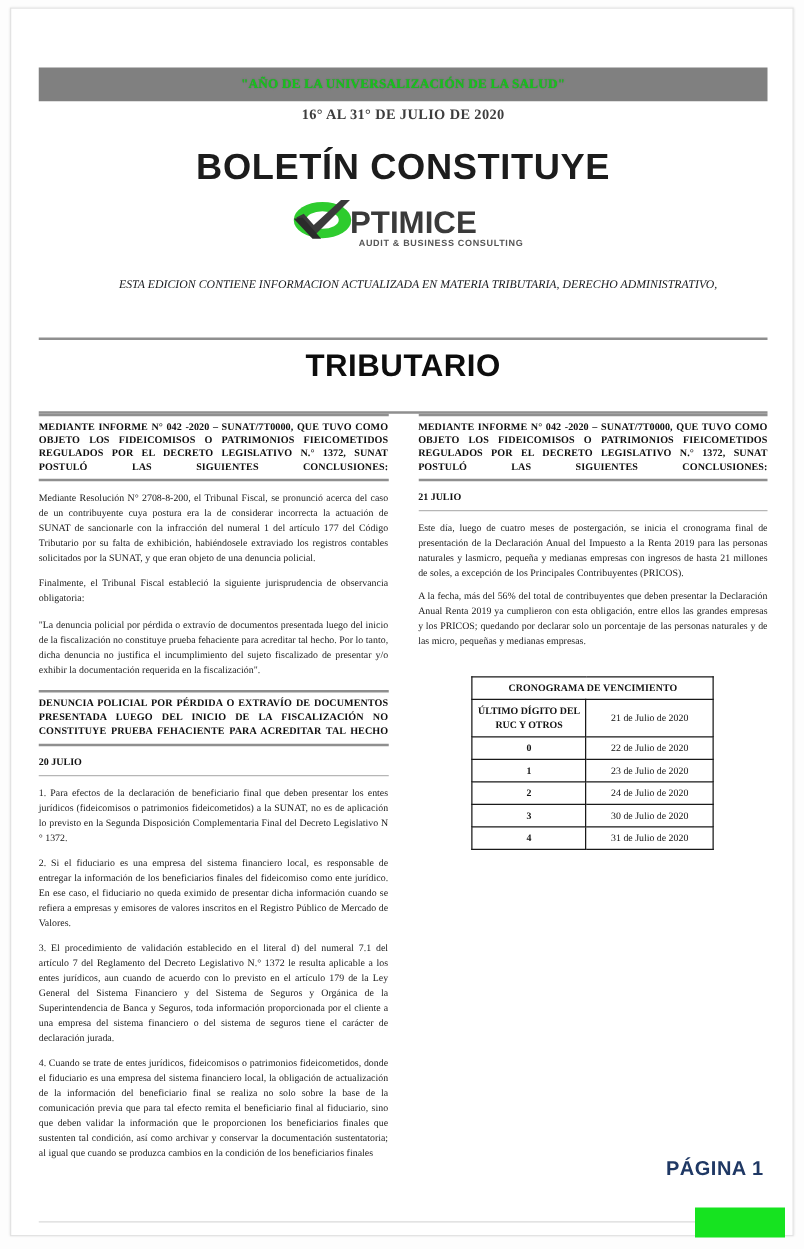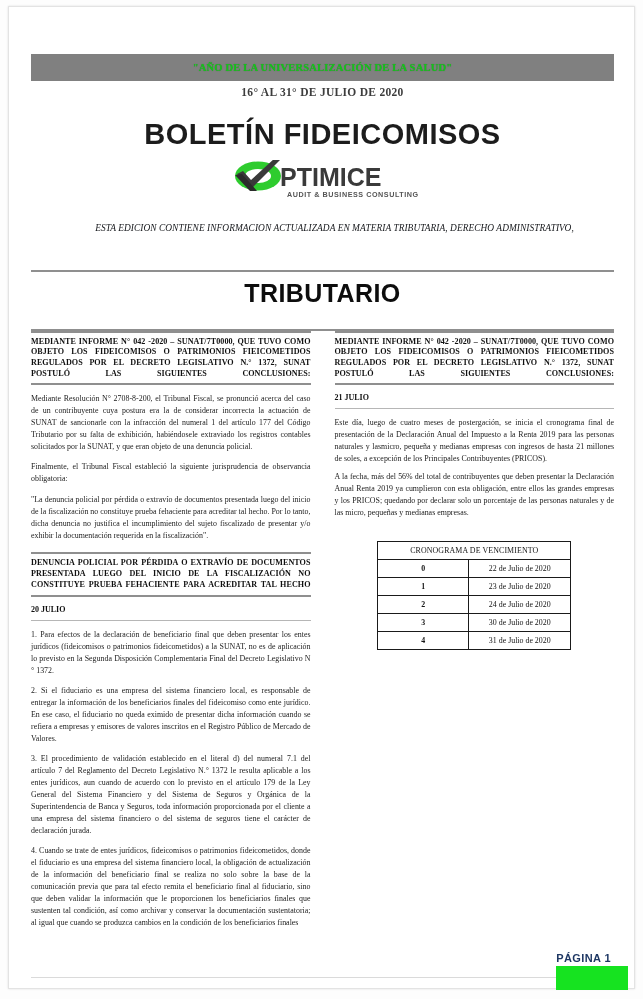--- a/index.html
+++ b/index.html
@@ -193,21 +193,21 @@
   table.sched td {
     border: 1px solid #1a1a1a;
     font-family: "Liberation Serif", serif;
     font-size: 7.9px;
     color: #141414;
     text-align: center;
     vertical-align: middle;
     padding: 4px 2px;
   }
   td.sched-title {
-    font-weight: normal;
+    font-weight: bold;
     font-size: 8.3px;
     padding: 5px 2px;
     letter-spacing: 0.1px;
   }
   td.sched-hdr-left {
     font-weight: bold;
     font-size: 8.1px;
     line-height: 1.32;
     width: 86px;
     padding: 5px 3px;
@@ -219,24 +219,24 @@
     width: 86px;
   }
   td.sched-date {
     padding: 6px 3px;
   }
 
   
   .footer-page {
     position: absolute;
     right: 3px;
-    bottom: 26px;
+    bottom: 45px;
     font-family: "Liberation Sans", sans-serif;
     font-weight: bold;
-    font-size: 11px;
+    font-size: 16px;
     color: #1f3864;
     letter-spacing: 0.4px;
   }
   .footer-green {
     position: absolute;
     right: -14px;
     bottom: 0;
     width: 72px;
     height: 24px;
     background: #16e320;
@@ -255,21 +255,21 @@
 <div class="page">
   <div class="page-sheet">
     <div class="inner">
 
       <div class="banner" style="background: rgb(128, 128, 128);">
         <span class="banner-text" style="color: rgb(20, 197, 26);">"AÑO DE LA UNIVERSALIZACIÓN DE LA SALUD"</span>
       </div>
 
       <div class="dateline">16°  AL  31° DE JULIO DE 2020</div>
 
-      <div class="bulletin-title">BOLETÍN FIDEICOMISOS</div>
+      <div class="bulletin-title">BOLETÍN CONSTITUYE</div>
 
       <div class="logo-wrap">
         <div class="logo">
           <svg width="196" height="40" viewBox="0 0 196 40">
 
             <ellipse cx="33" cy="16" rx="23" ry="14.5" fill="#2ecc2e"></ellipse>
             <ellipse cx="33" cy="16" rx="13" ry="7" fill="#ffffff"></ellipse>
 
             <path d="M12 14 L26 29 L57 -2 L50 -2 L26 20 L18 11 Z" fill="#3a3a3a"></path>
             <path d="M10 15 L25 31 L32 31 L17 14 Z" fill="#2b2b2b"></path>
@@ -322,20 +322,24 @@
           <div class="art-date">21 JULIO</div>
 
           <div class="para">Este día, luego de cuatro meses de postergación, se inicia el cronograma final de presentación de la Declaración Anual del Impuesto a la Renta 2019 para las personas naturales y lasmicro, pequeña y medianas empresas con ingresos de hasta 21 millones de soles, a excepción de los Principales Contribuyentes (PRICOS).</div>
           <div class="para tight">A la fecha, más del 56% del total de contribuyentes que deben presentar la Declaración Anual Renta 2019 ya cumplieron con esta obligación, entre ellos las grandes empresas y los PRICOS; quedando por declarar solo un porcentaje de las personas naturales y de las micro, pequeñas y medianas empresas.</div>
 
           <div class="table-wrap">
             <table class="sched">
               <tbody>
                 <tr>
                   <td class="sched-title" colspan="2">CRONOGRAMA DE VENCIMIENTO</td>
+                </tr>
+                <tr>
+                  <td class="sched-hdr-left">ÚLTIMO DÍGITO DEL RUC Y OTROS</td>
+                  <td class="sched-date">21 de Julio de 2020</td>
                 </tr>
                 <tr>
                   <td class="sched-digit">0</td>
                   <td class="sched-date">22 de Julio de 2020</td>
                 </tr>
                 <tr>
                   <td class="sched-digit">1</td>
                   <td class="sched-date">23 de Julio de 2020</td>
                 </tr>
                 <tr>

